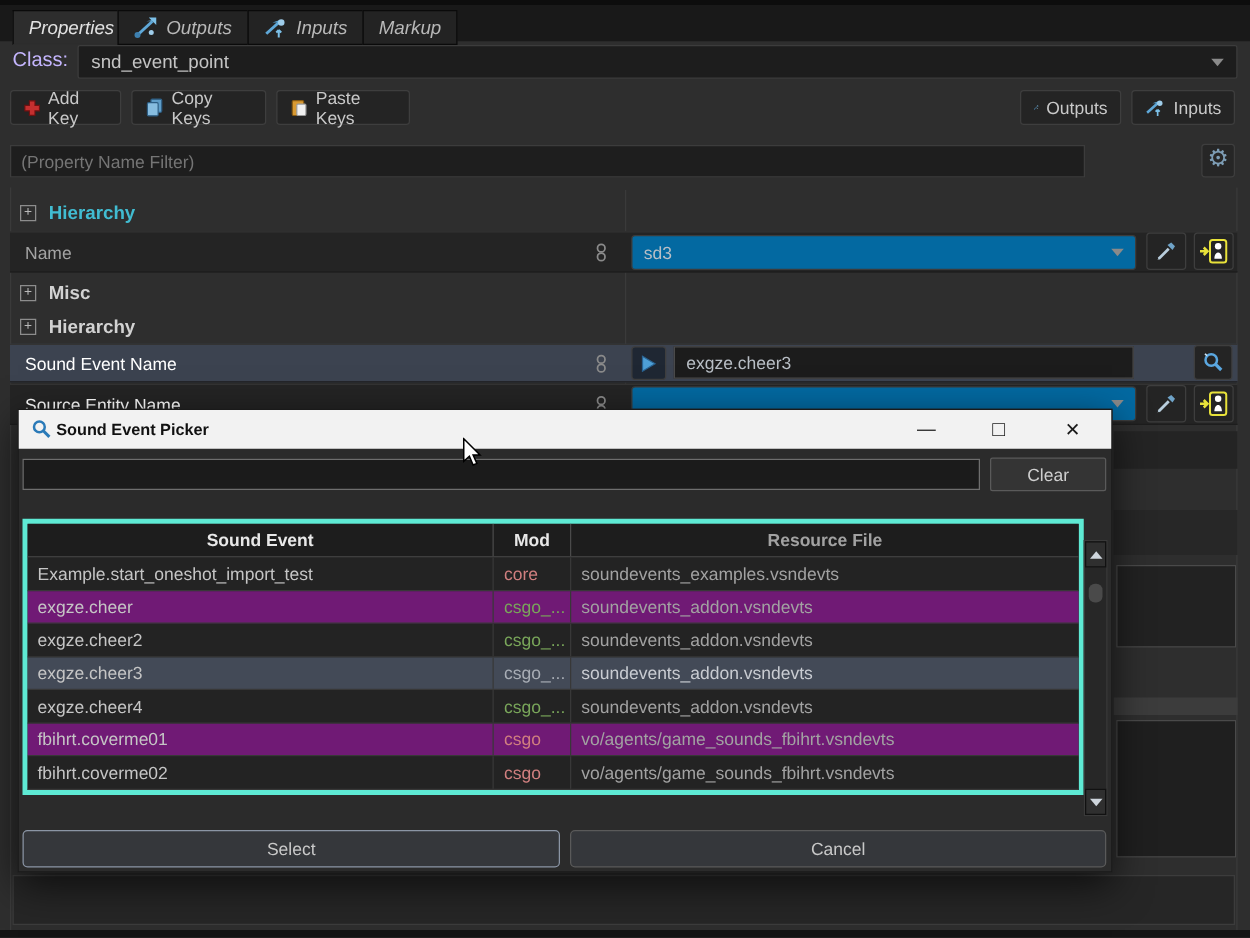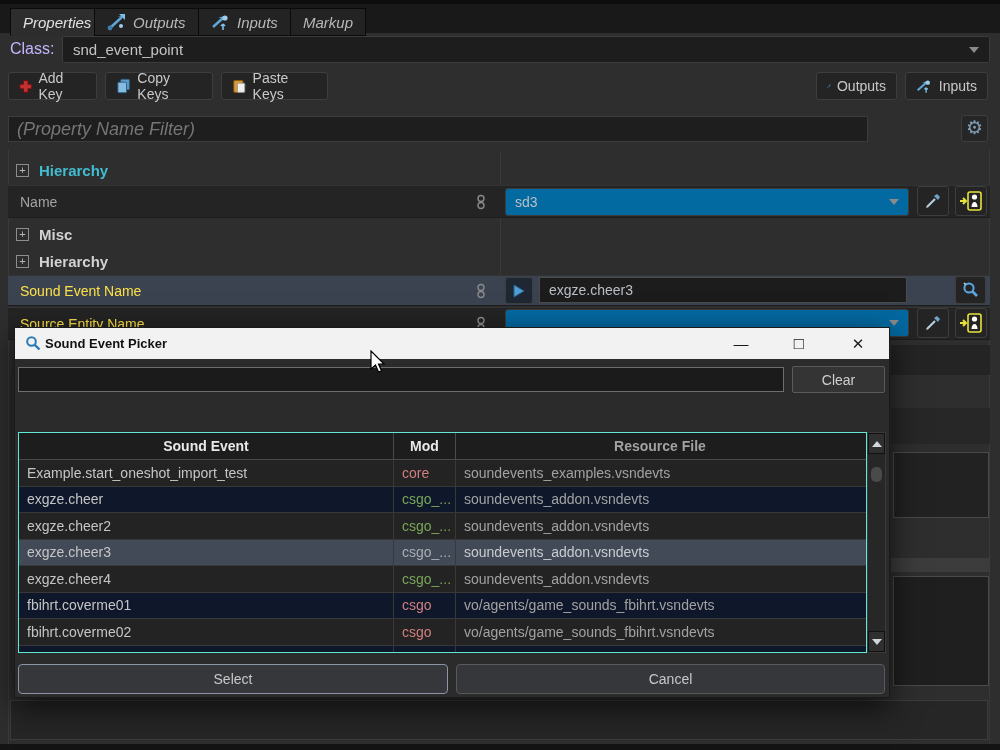--- a/index.html
+++ b/index.html
@@ -19,35 +19,35 @@
                  display:flex; align-items:center; padding:0 10px; }
   .combo-arrow { width:0; height:0; border-left:5px solid transparent; border-right:5px solid transparent;
                  border-top:6px solid #8a8a8a; margin-left:auto; }
 
   
   .tbtn { position:absolute; top:72px; height:28px; background:#242424; border:1px solid #3e3e3e; border-radius:3px;
           color:#c9c9c9; font-size:14px; display:flex; align-items:center; gap:6px; padding:0 10px; }
 
   
   .filter-input { position:absolute; left:8px; top:116px; width:860px; height:26px; background:#1e1e1e;
-                  border:1px solid #3c3c3c; color:#7e7e7e; font-size:18px; padding:0 8px; font-family:"Liberation Sans",sans-serif;font-style:italic; }
+                  border:1px solid #3c3c3c; color:#7e7e7e; font-size:14px; padding:0 8px; font-family:"Liberation Sans",sans-serif; }
   .gear-btn { position:absolute; left:961px; top:115px; width:27px; height:27px; background:#262626;
               border:1px solid #3e3e3e; border-radius:3px; color:#7d9db5; font-size:19px; line-height:24px; text-align:center; }
 
   
   .grid { position:absolute; left:8px; top:150px; width:982px; height:595px; border-left:1px solid #3a3a3a; border-right:1px solid #3a3a3a; }
   .vsep { position:absolute; left:500px; top:152px; width:1px; height:176px; background:#3a3a3a; }
   .sec { position:absolute; left:8px; width:982px; display:flex; align-items:center; gap:10px; padding-left:8px; font-weight:bold; font-size:15px; }
   .sec .box { width:13px; height:13px; border:1px solid #8d8d8d; color:#b9b9b9; font-size:11px; line-height:11px; text-align:center; font-weight:normal; }
   .sec.teal { color:#41bcd1; }
   .sec.grey { color:#d2d2d2; }
   .prow { position:absolute; left:8px; width:982px; background:#242424; border-top:1px solid #333; border-bottom:1px solid #1d1d1d;
           display:flex; align-items:center; }
   .prow.sel { background:#3c4350; }
-  .prow .plabel { font-size:14px; padding-left:12px; color:#fde047; }
+  .prow .plabel { font-size:14px; padding-left:12px; color:#ffffff; }
   .plabel.cyan { color:#a3a3a3; }
   .linkicon { position:absolute; left:468px; }
   .val-combo { position:absolute; height:28px; background:#0369a1; border:1px solid #3c3c3c; border-radius:3px;
                color:#b9bfc6; font-size:14px; display:flex; align-items:center; padding:0 9px; }
   .icon-btn { position:absolute; background:#242424; border:1px solid #3e3e3e; border-radius:3px;
               display:flex; align-items:center; justify-content:center; }
   .val-input { position:absolute; height:26px; background:#1c1c1c; border:1px solid #4a4a4a; color:#b9bfc6;
                font-size:14px; display:flex; align-items:center; padding:0 9px; }
 
   
@@ -60,25 +60,25 @@
   .dialog { position:absolute; left:14px; top:327px; width:876px; height:371px; background:#2b2b2b;
             border:1px solid #1a1a1a; box-shadow:0 10px 30px rgba(0,0,0,.65); }
   .dtitle { position:absolute; left:0; top:0; width:874px; height:31px; background:#f2f2f2; display:flex; align-items:center; }
   .dtitle .ttext { font-size:13px; color:#111; margin-left:3px;font-weight:bold; }
   .wctl { position:absolute; top:0; width:46px; height:31px; display:flex; align-items:center; justify-content:center; color:#1a1a1a; font-size:15px; }
   .dsearch { position:absolute; left:3px; top:39px; width:766px; height:25px; background:#1b1b1b; border:1px solid #6e6e6e; color:#ddd; font-size:14px; padding:0 6px; font-family:"Liberation Sans",sans-serif; }
   .clear-btn { position:absolute; left:777px; top:38px; width:93px; height:27px; background:#343434; border:1px solid #5a5a5a;
                border-radius:2px; color:#cfcfcf; font-size:14px; display:flex; align-items:center; justify-content:center; }
   .dnote { position:absolute; left:4px; top:74px; font-size:13.5px; color:#cbcbcb; }
 
-  .dtable { position:absolute; left:3px; top:104px; width:849px; height:221px; overflow:hidden; border:1px solid #5eead4; }
+  .dtable { position:absolute; left:3px; top:87px; width:849px; height:221px; overflow:hidden; border:4px solid #5eead4; }
   .thead { display:flex; height:27px; background:#1d1d1d; border-bottom:1px solid #4a4a4a; }
   .thcell { font-size:14px; font-weight:bold; color:#e8e8e8; display:flex; align-items:center; justify-content:center; border-right:1px solid #4a4a4a; }
   .trow { display:flex; height:26.5px; background:#232323; border-bottom:1px solid #383838; }
-  .trow.alt { background:#0f172a; }
+  .trow.alt { background:#701a75; }
   .trow.sel { background:#434a57; }
   .tcell { font-size:14px; color:#c5c5c5; display:flex; align-items:center; padding:0 8px; border-right:1px solid #383838; overflow:hidden; white-space:nowrap; }
   .c-event { width:375px; }
   .c-mod { width:62px; }
   .c-file { width:408px; color:#a2a2a2; border-right:none; }
   .trow.sel .c-file { color:#c9ccd2; }
 
   .vscroll { position:absolute; left:852px; top:104px; width:19px; height:221px; background:#272727; border:1px solid #3a3a3a; }
   .sbtn { position:absolute; left:0; width:17px; height:21px; background:#2f2f2f; border:1px solid #111; display:flex; align-items:center; justify-content:center; }
   .sthumb { position:absolute; left:3px; top:34px; width:11px; height:15px; background:#4a4a4a; border-radius:5px; }

